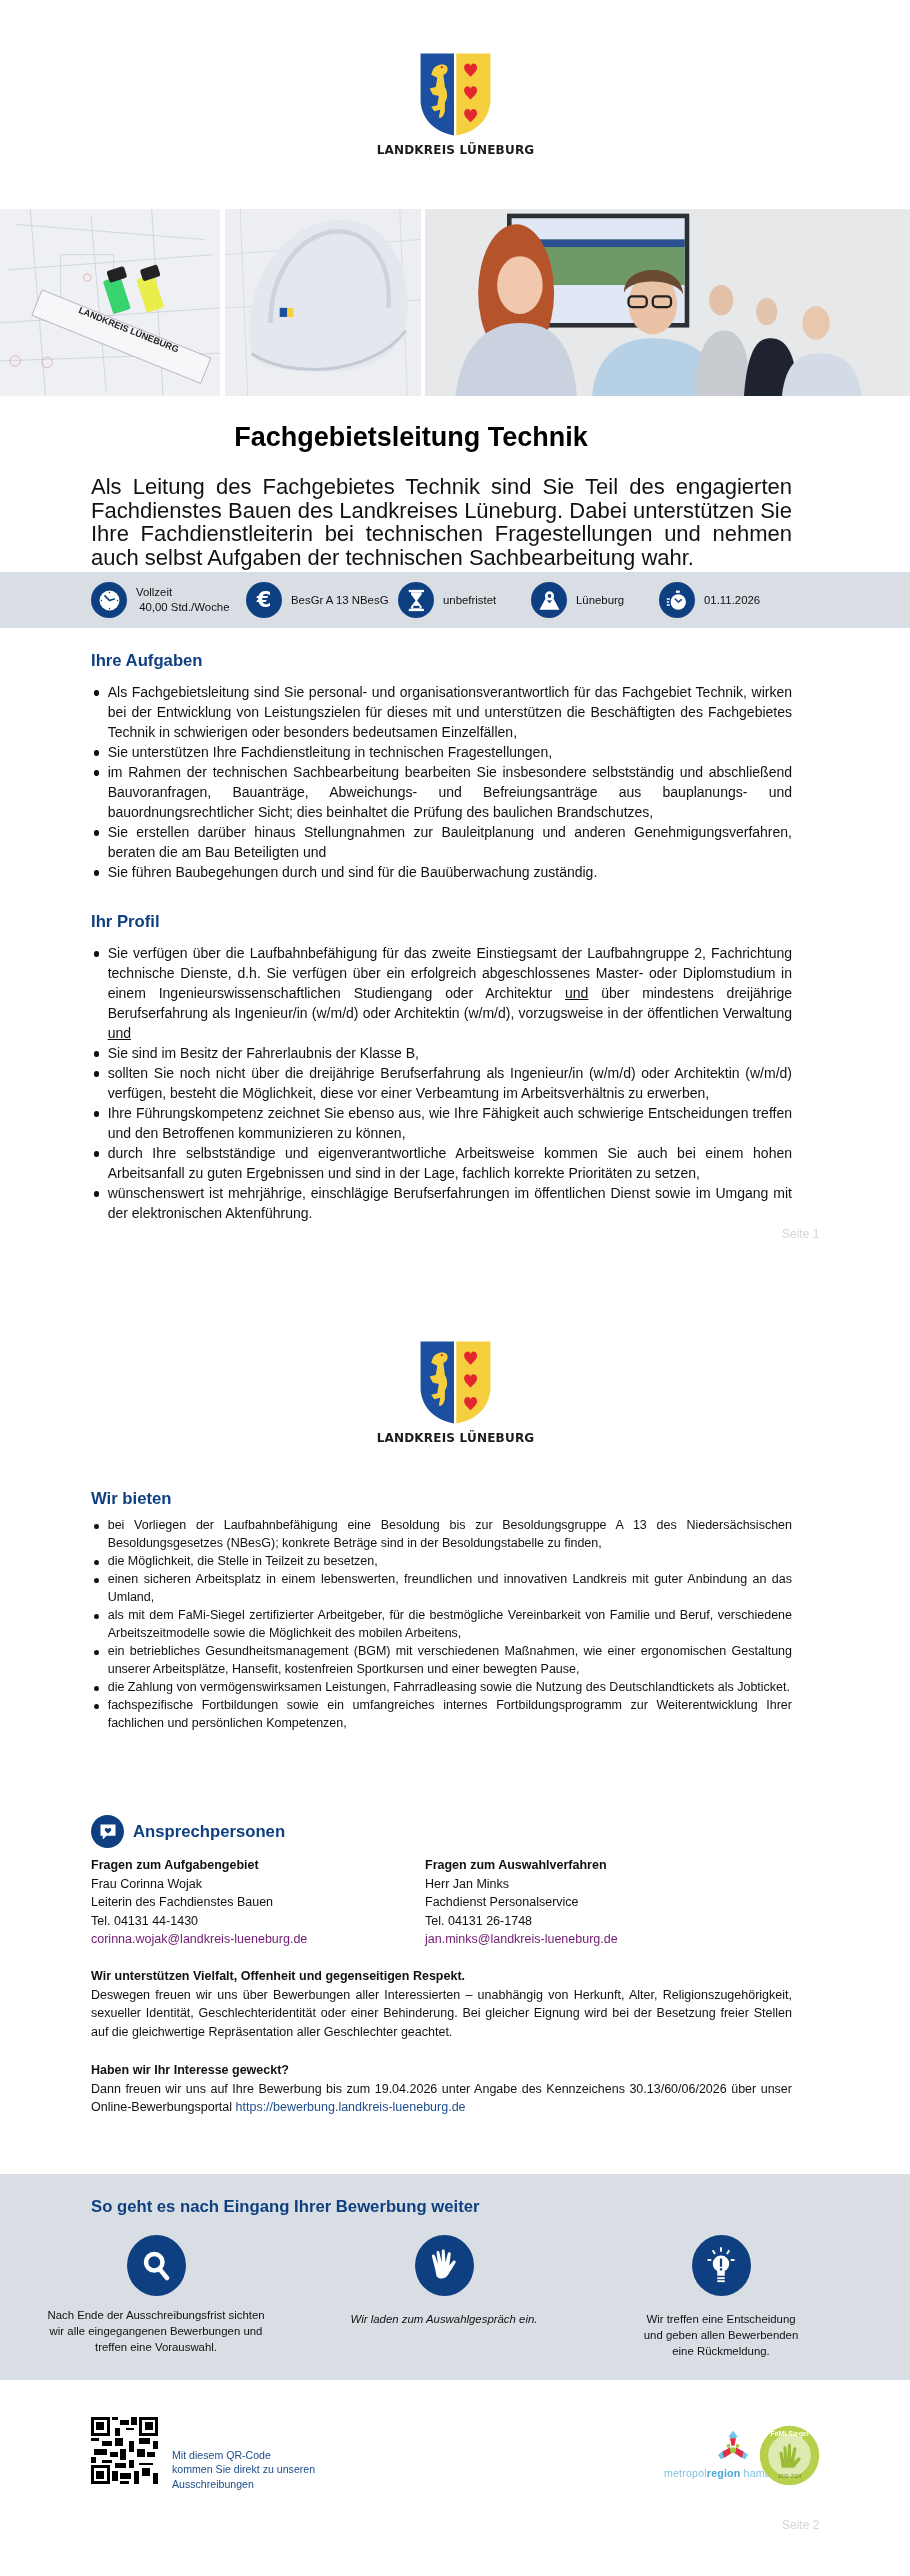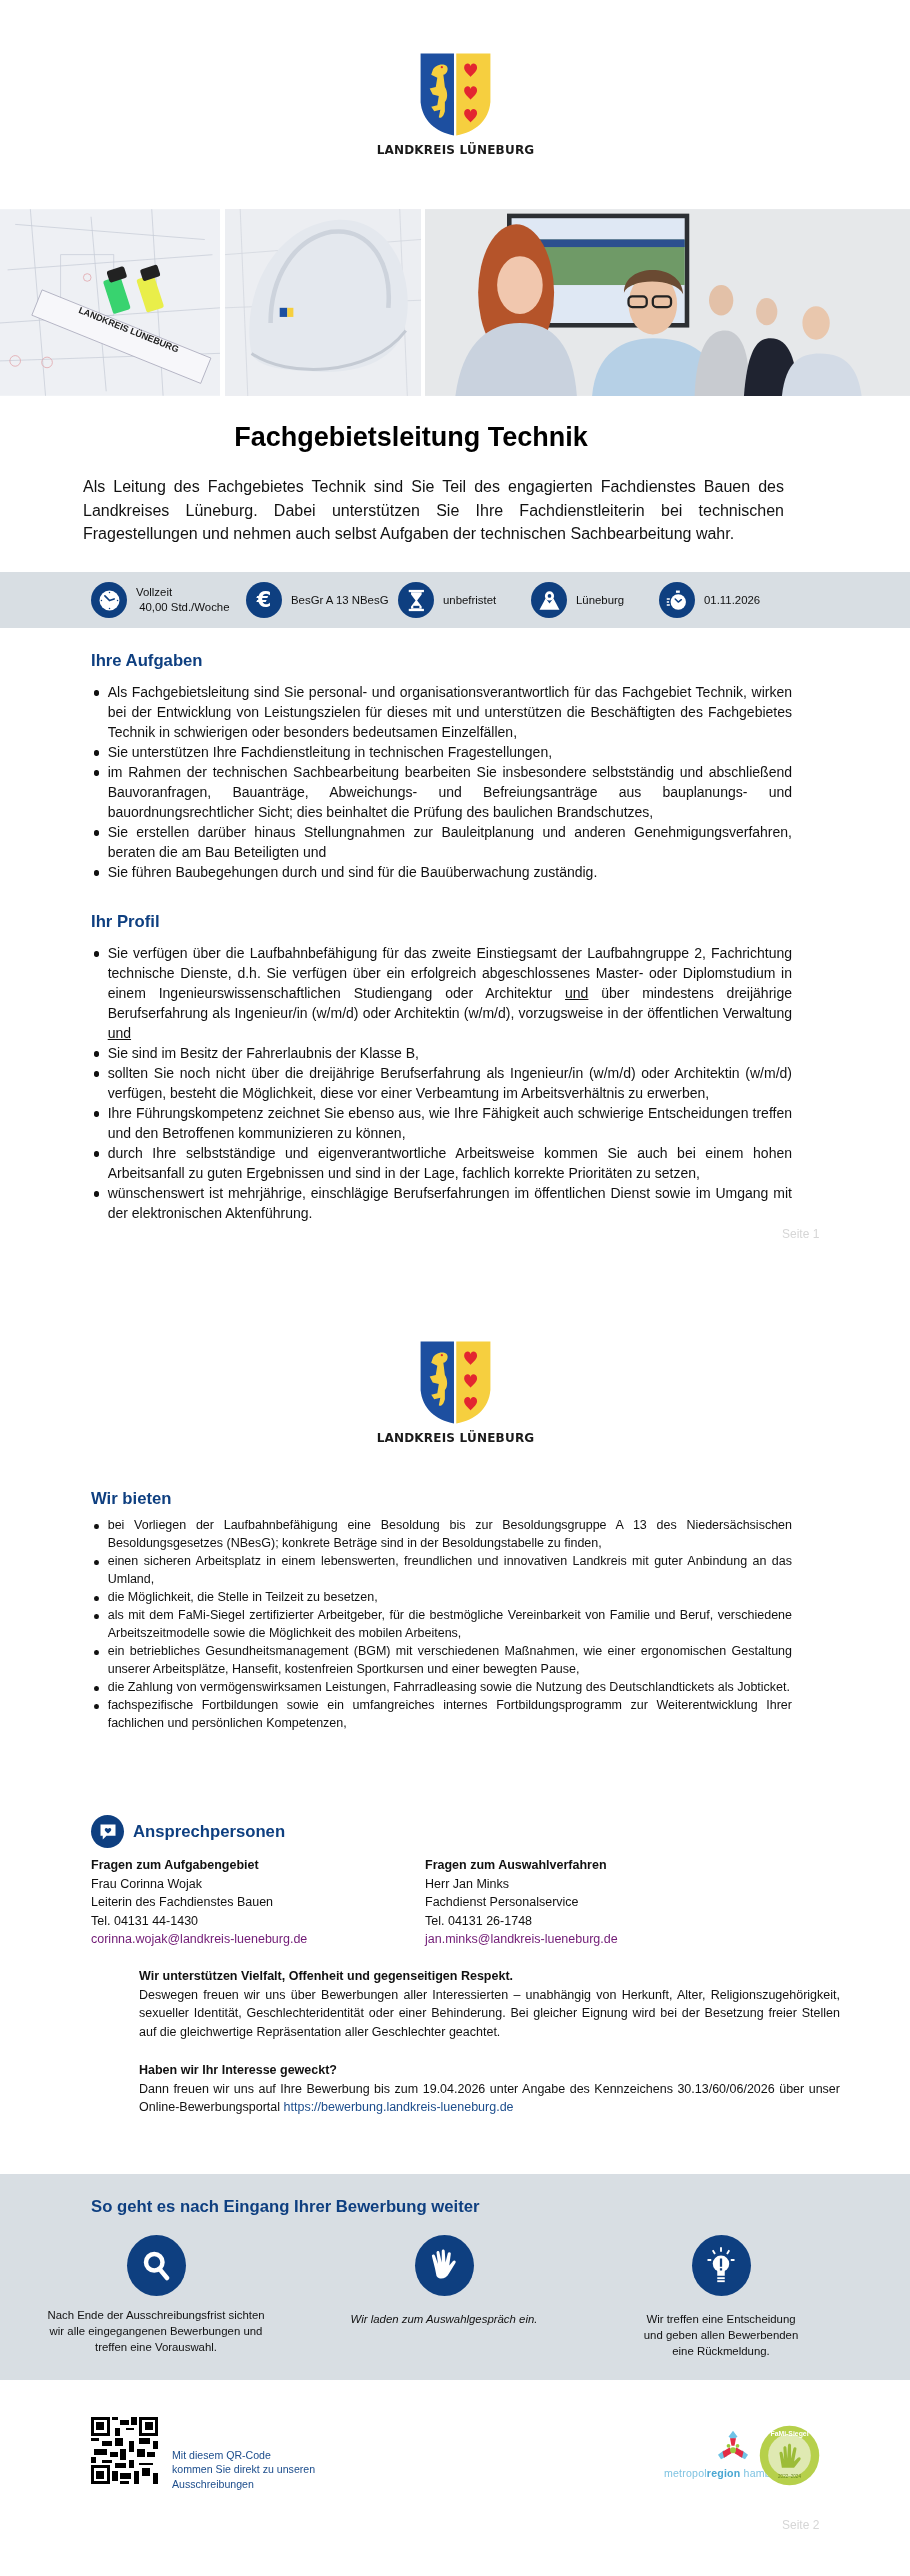--- a/index.html
+++ b/index.html
@@ -29,22 +29,22 @@
     .photo-strip { position: absolute; top: 209px; left: 0; width: 911px; height: 187px; }
     .photo { position: absolute; top: 0; height: 187px; overflow: hidden; }
     .photo svg { display: block; }
 
     
     .page-title {
       position: absolute; top: 422px; left: 0; width: 822px;
       text-align: center; font-weight: bold; font-size: 27px; color: #000;
     }
     .intro {
-      position: absolute; top: 475px; left: 83px; width: 701px;
-      font-size: 16px; line-height: 23.5px; text-align: justify; color: #111;
+      position: absolute; top: 475px; left: 91px; width: 701px;
+      font-size: 22px; line-height: 23.5px; text-align: justify; color: #111;
     }
 
     
     .info-bar {
       position: absolute; top: 572px; left: 0; width: 911px; height: 56px;
       background: #d8dee3;
     }
     .info-item { position: absolute; top: 9px; height: 38px; display: flex; align-items: center; }
     .info-circle {
       width: 36px; height: 36px; border-radius: 50%; background: #0e3f80;
@@ -79,21 +79,21 @@
     .contact-head { position: absolute; left: 91px; top: 1815px; display: flex; align-items: center; }
     .contact-head .circle {
       width: 33px; height: 33px; border-radius: 50%; background: #0e3f80;
       display: flex; align-items: center; justify-content: center;
     }
     .contact-head .ttl { margin-left: 9px; font-weight: bold; font-size: 16.7px; color: #0e3f80; }
     .contact-col { position: absolute; top: 1856px; font-size: 12.5px; line-height: 18.6px; color: #111; }
     .contact-col .lbl { font-weight: bold; }
     .contact-col .mail { color: #701a75; }
 
-    .para-block { position: absolute; left: 91px; width: 701px; font-size: 12.5px; line-height: 18.6px; text-align: justify; margin-left: 48px; }
+    .para-block { position: absolute; left: 91px; width: 701px; font-size: 12.5px; line-height: 18.6px; text-align: justify; }
     .para-block .b { font-weight: bold; display: block; }
     .link { color: #1c4d8c; }
 
     
     .process {
       position: absolute; top: 2174px; left: 0; width: 911px; height: 206px;
       background: #d8dee3;
     }
     .process-title {
       position: absolute; top: 23px; left: 91px; font-weight: bold; font-size: 16.7px; color: #0e3f80;
@@ -284,22 +284,22 @@
       <path d="M71 28 C71 22 63 20 62 26 C61 20 53 22 53 28 C53 34 62 39 62 41 C62 39 71 34 71 28 Z" transform="translate(9,24) scale(0.95)"></path>
       <path d="M71 28 C71 22 63 20 62 26 C61 20 53 22 53 28 C53 34 62 39 62 41 C62 39 71 34 71 28 Z" transform="translate(9,54) scale(0.95)"></path>
     </g>
   </svg>
   <span class="logo-text">LANDKREIS LÜNEBURG</span>
 </div>
 
 <h2 class="section-heading" style="top:1489px;">Wir bieten</h2>
 <ul class="bullets small" style="top:1516px;">
   <li>bei Vorliegen der Laufbahnbefähigung eine Besoldung bis zur Besoldungsgruppe A 13 des Niedersächsischen Besoldungsgesetzes (NBesG); konkrete Beträge sind in der Besoldungstabelle zu finden,</li>
+  <li>die Möglichkeit, die Stelle in Teilzeit zu besetzen,</li>
   <li>einen sicheren Arbeitsplatz in einem lebenswerten, freundlichen und innovativen Landkreis mit guter Anbindung an das Umland,</li>
-  <li>die Möglichkeit, die Stelle in Teilzeit zu besetzen,</li>
   <li>als mit dem FaMi-Siegel zertifizierter Arbeitgeber, für die bestmögliche Vereinbarkeit von Familie und Beruf, verschiedene Arbeitszeitmodelle sowie die Möglichkeit des mobilen Arbeitens,</li>
   <li>ein betriebliches Gesundheitsmanagement (BGM) mit verschiedenen Maßnahmen, wie einer ergonomischen Gestaltung unserer Arbeitsplätze, Hansefit, kostenfreien Sportkursen und einer bewegten Pause,</li>
   <li>die Zahlung von vermögenswirksamen Leistungen, Fahrradleasing sowie die Nutzung des Deutschlandtickets als Jobticket.</li>
   <li>fachspezifische Fortbildungen sowie ein umfangreiches internes Fortbildungsprogramm zur Weiterentwicklung Ihrer fachlichen und persönlichen Kompetenzen,</li>
 </ul>
 
 <div class="contact-head">
   <div class="circle">
     <svg width="18" height="18" viewBox="0 0 24 24">
         <path d="M2 2 H22 V17 H10 L5 22 L5 17 H2 Z" fill="#fff"></path>

